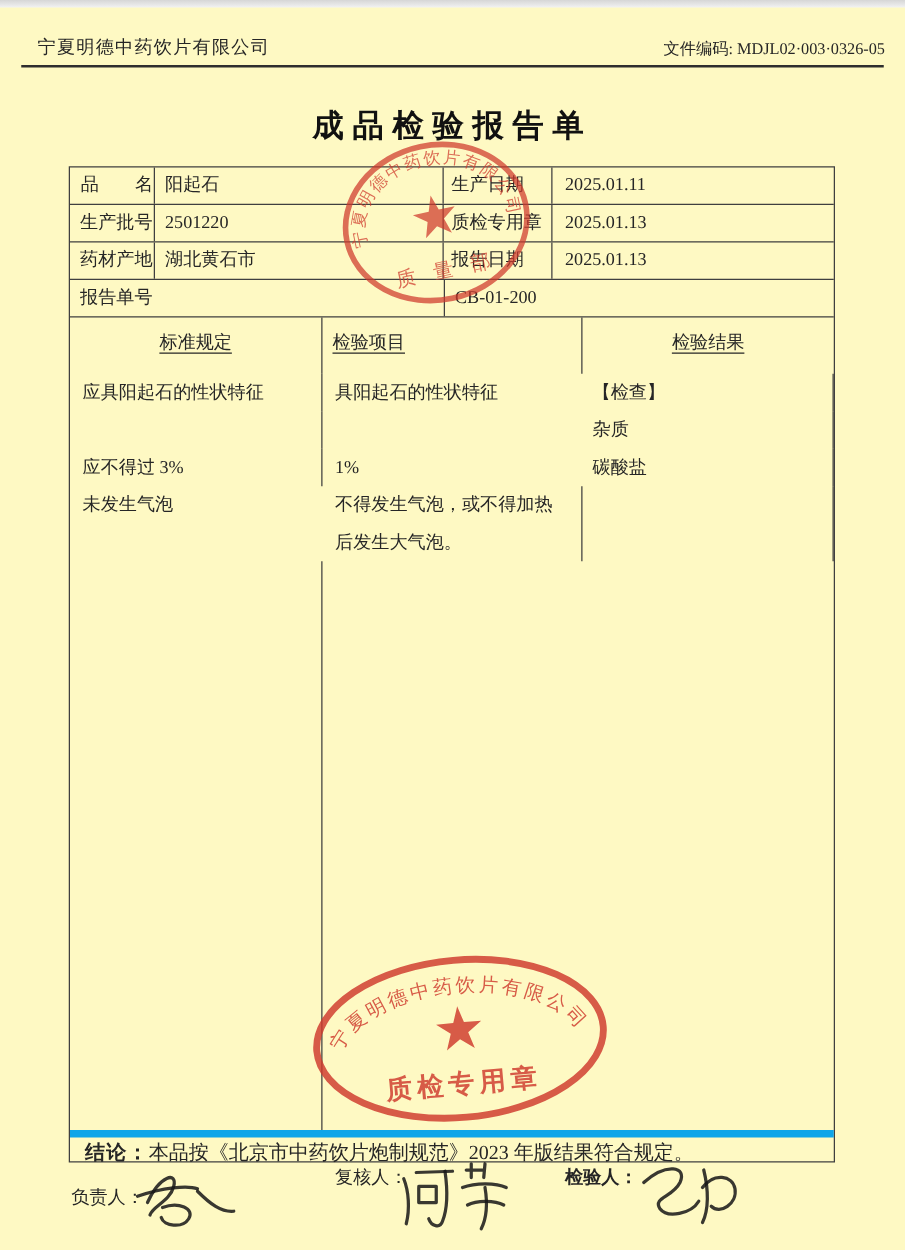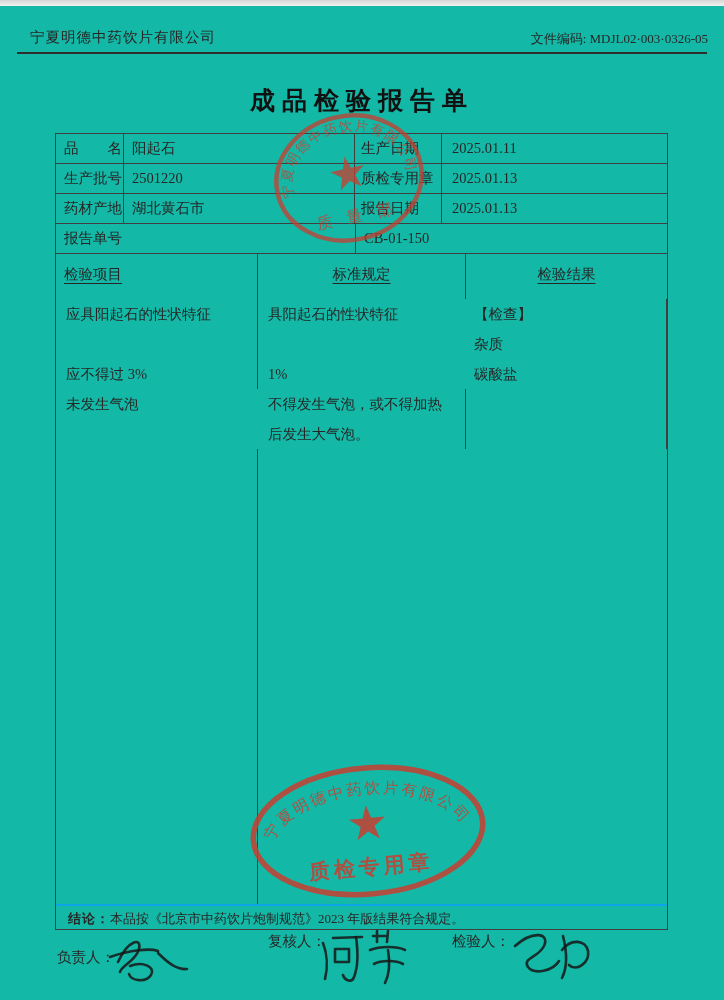--- a/index.html
+++ b/index.html
@@ -1,49 +1,49 @@
 <!DOCTYPE html>
 <html><head>
 <meta charset="utf-8">
 <style>
   * { margin:0; padding:0; box-sizing:border-box; }
   html,body { width:724px; height:1000px; background:#ffffff; overflow:hidden; }
   body { font-family:"Liberation Serif","DejaVu Serif",serif; color:#262626; position:relative; }
-  .page { position:absolute; inset:0; background:#14b8a6; }
+  .page { position:absolute; inset:0; background:#fef9c3; }
   .scan-edge-top { position:absolute; top:0; left:0; right:0; height:6px;
     background:linear-gradient(#d6d6d6,#f2f2f2); }
 
   
   .company { position:absolute; left:30px; top:28px; font-size:14.5px; letter-spacing:1px; }
   .doc-code { position:absolute; right:16px; top:30px; font-size:13px; }
   .header-rule { position:absolute; left:17px; right:17px; top:52px; height:2px; background:#2e2e2e; }
   .title { position:absolute; left:0; right:0; top:84px; text-align:center;
     font-size:25px; font-weight:bold; letter-spacing:7px; color:#111; }
 
   
   .report-table { position:absolute; left:55px; top:133px; width:613px; height:797px;
     border:1px solid #3f3f3f; background:transparent; }
   .info-row { display:grid; height:30px; border-bottom:1px solid #3f3f3f; font-size:14.5px; }
   .row-a { grid-template-columns:68px 231px 87px 1fr; }
   .row-b { grid-template-columns:300px 1fr; }
   .cell { line-height:29px; white-space:nowrap; overflow:hidden; }
   .br { border-right:1px solid #3f3f3f; }
   .pl8 { padding-left:8px; } .pl6 { padding-left:6px; } .pl10 { padding-left:10px; }
-  .spread { letter-spacing:0; }
+  .spread { letter-spacing:0;text-align:center; }
 
   
   .results-grid { display:grid; grid-template-columns:202px 208px 1fr;
     grid-template-rows:45px auto auto auto auto 1fr; height:650px; font-size:14.5px; }
   .res-head { line-height:34px; padding-top:3px; }
   .res-head span { text-decoration:underline; text-underline-offset:4px; }
   .res-head.center { text-align:center; }
   .res-cell { line-height:30px; }
   .res-cell.std { padding-right:20px; white-space:normal; }
-  .conclusion { height:16px; border-top:2px solid #0ea5e9; line-height:25px;
-    font-size:13px; padding-left:12px; white-space:nowrap; }
+  .conclusion { height:16px; border-top:6px solid #0ea5e9; line-height:25px;
+    font-size:16px; padding-left:12px; white-space:nowrap; }
   .conclusion b { letter-spacing:1px; }
 
   
   .signer-label { position:absolute; font-size:14.5px; top:932px; }
   .sig { position:absolute; }
   .sig path { fill:none; stroke:#161616; stroke-width:2.6; stroke-linecap:round;
     stroke-linejoin:round; opacity:.85; }
 
   
   .stamp { position:absolute; }
@@ -78,27 +78,27 @@
 
     <div class="info-row row-a">
       <div class="cell pl8 br">药材产地</div>
       <div class="cell pl8 br">湖北黄石市</div>
       <div class="cell pl6 br">报告日期</div>
       <div class="cell pl10">2025.01.13</div>
     </div>
 
     <div class="info-row row-b">
       <div class="cell pl8 br">报告单号</div>
-      <div class="cell pl8">CB-01-150</div>
+      <div class="cell pl8">CB-01-200</div>
     </div>
 
     <div class="results-grid">
 
+      <div class="res-head center br"><span>标准规定</span></div>
       <div class="res-head pl8 br"><span>检验项目</span></div>
-      <div class="res-head center br"><span>标准规定</span></div>
       <div class="res-head center"><span>检验结果</span></div>
 
       <div class="res-cell pl10 br std">应具阳起石的性状特征</div>
       <div class="res-cell pl10">具阳起石的性状特征</div>
 
       <div class="res-cell pl8 br">【检查】</div>
       <div class="res-cell pl10 br std"></div>
       <div class="res-cell pl10"></div>
 
       <div class="res-cell pl8 br">杂质</div>
@@ -142,21 +142,21 @@
       <text font-size="15.5" letter-spacing="2.5">
         <textPath href="#arc2" startOffset="50%" text-anchor="middle">宁夏明德中药饮片有限公司</textPath>
       </text>
       <polygon transform="translate(125 64)" points="0,-19 4.3,-6 18.1,-5.9 7,2.3 11.2,15.4 0,7.4 -11.2,15.4 -7,2.3 -18.1,-5.9 -4.3,-6"></polygon>
       <text x="125" y="114" font-size="21" font-weight="bold" text-anchor="middle" letter-spacing="4">质检专用章</text>
     </g>
   </svg>
 
   <div class="signer-label" style="left:57px;margin-top:16px;">负责人：</div>
   <div class="signer-label" style="left:268px;">复核人：</div>
-  <div class="signer-label" style="left:452px;">检验人：</div>
+  <div class="signer-label" style="left:452px;font-weight:bold;">检验人：</div>
 
   <svg class="sig" style="left:100px; top:930px;" width="100" height="58" viewBox="0 0 100 58">
     <path d="M18,32 C28,10 42,7 39,19 C36,31 22,35 20,42"></path>
     <path d="M10,27 C30,20 50,18 58,21"></path>
     <path d="M30,36 C43,31 56,37 51,45 C46,53 31,51 29,44"></path>
     <path d="M58,23 C68,33 77,40 87,39"></path>
   </svg>
 
   <svg class="sig" style="left:315px; top:927px;" width="120" height="62" viewBox="0 0 120 62">
     <path d="M8,16 C12,26 13,40 10,52"></path>

